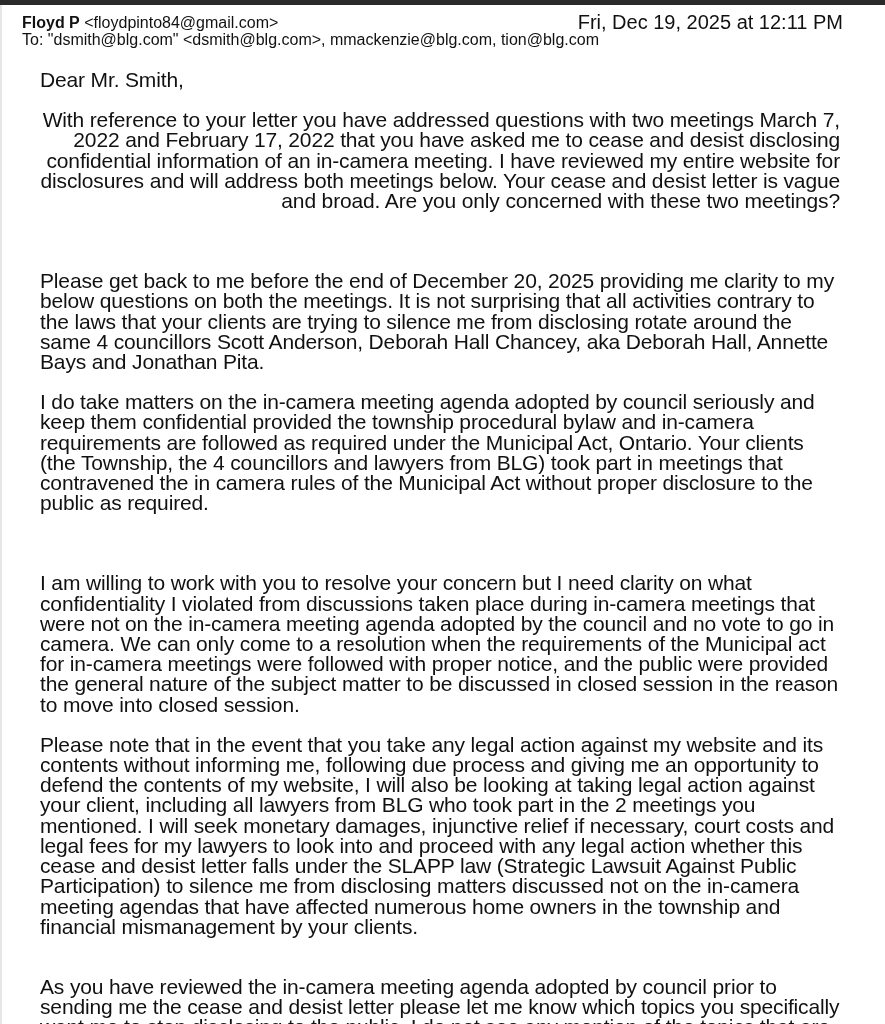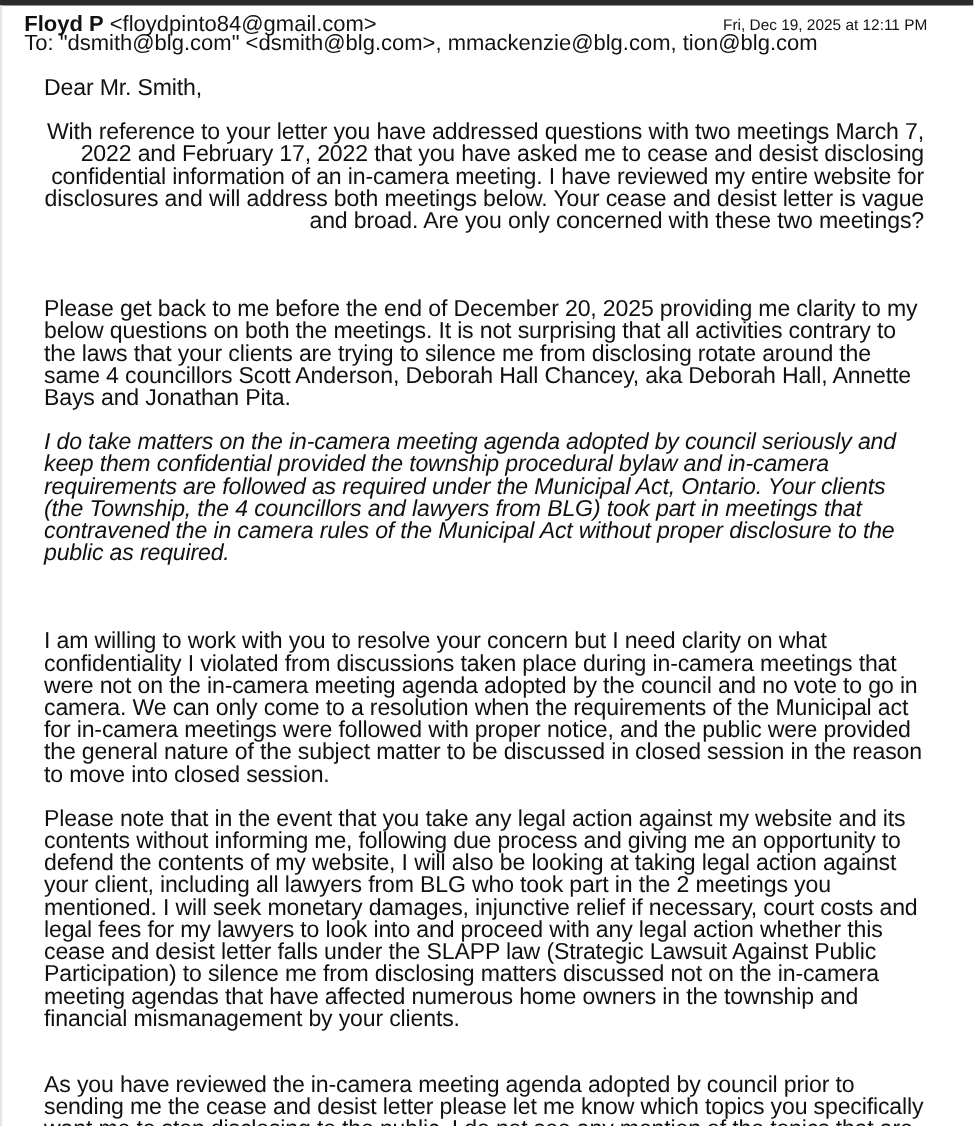--- a/index.html
+++ b/index.html
@@ -5,34 +5,34 @@
     html, body { margin: 0; padding: 0; }
     body {
       width: 885px; height: 1024px; overflow: hidden;
       background: #ffffff;
       font-family: "Liberation Sans", sans-serif;
       color: #111111;
       position: relative;
     }
     .topbar { position: absolute; left: 0; top: 0; width: 885px; height: 5px; background: #2a2a2a; }
     .leftedge { position: absolute; left: 0; top: 5px; width: 2px; height: 1019px; background: #e6e6e6; }
-    .header { position: absolute; left: 22px; top: 14px; width: 840px; font-size: 20px; line-height: 17px; }
+    .header { position: absolute; left: 22px; top: 14px; width: 840px; font-size: 16px; line-height: 17px; }
     .from-line { white-space: nowrap; }
     .from-name { font-weight: bold; }
     .to-line { white-space: nowrap; }
-    .date { position: absolute; right: 42px; top: 14px; font-size: 14px; line-height: 17px; white-space: nowrap; }
+    .date { position: absolute; right: 42px; top: 14px; font-size: 20px; line-height: 17px; white-space: nowrap; }
     .body {
       position: absolute; left: 40px; top: 70px; width: 800px;
       font-size: 21px; line-height: 20.2px; letter-spacing: -0.15px;
     }
     .body p { margin: 0; }
     .greeting { margin-bottom: 20px !important; }
     .p1 { margin-bottom: 60px !important; text-align: right; }
     .p2 { margin-bottom: 20px !important; }
-    .p3 { margin-bottom: 60px !important; font-style: italic; }
+    .p3 { margin-bottom: 60px !important; }
     .p4 { margin-bottom: 20px !important; }
     .p5 { margin-bottom: 40px !important; }
     .p7 { margin-bottom: 20px !important; }
   </style>
 </head>
 <body>
 
 <div class="topbar"></div>
 <div class="leftedge"></div>
 

